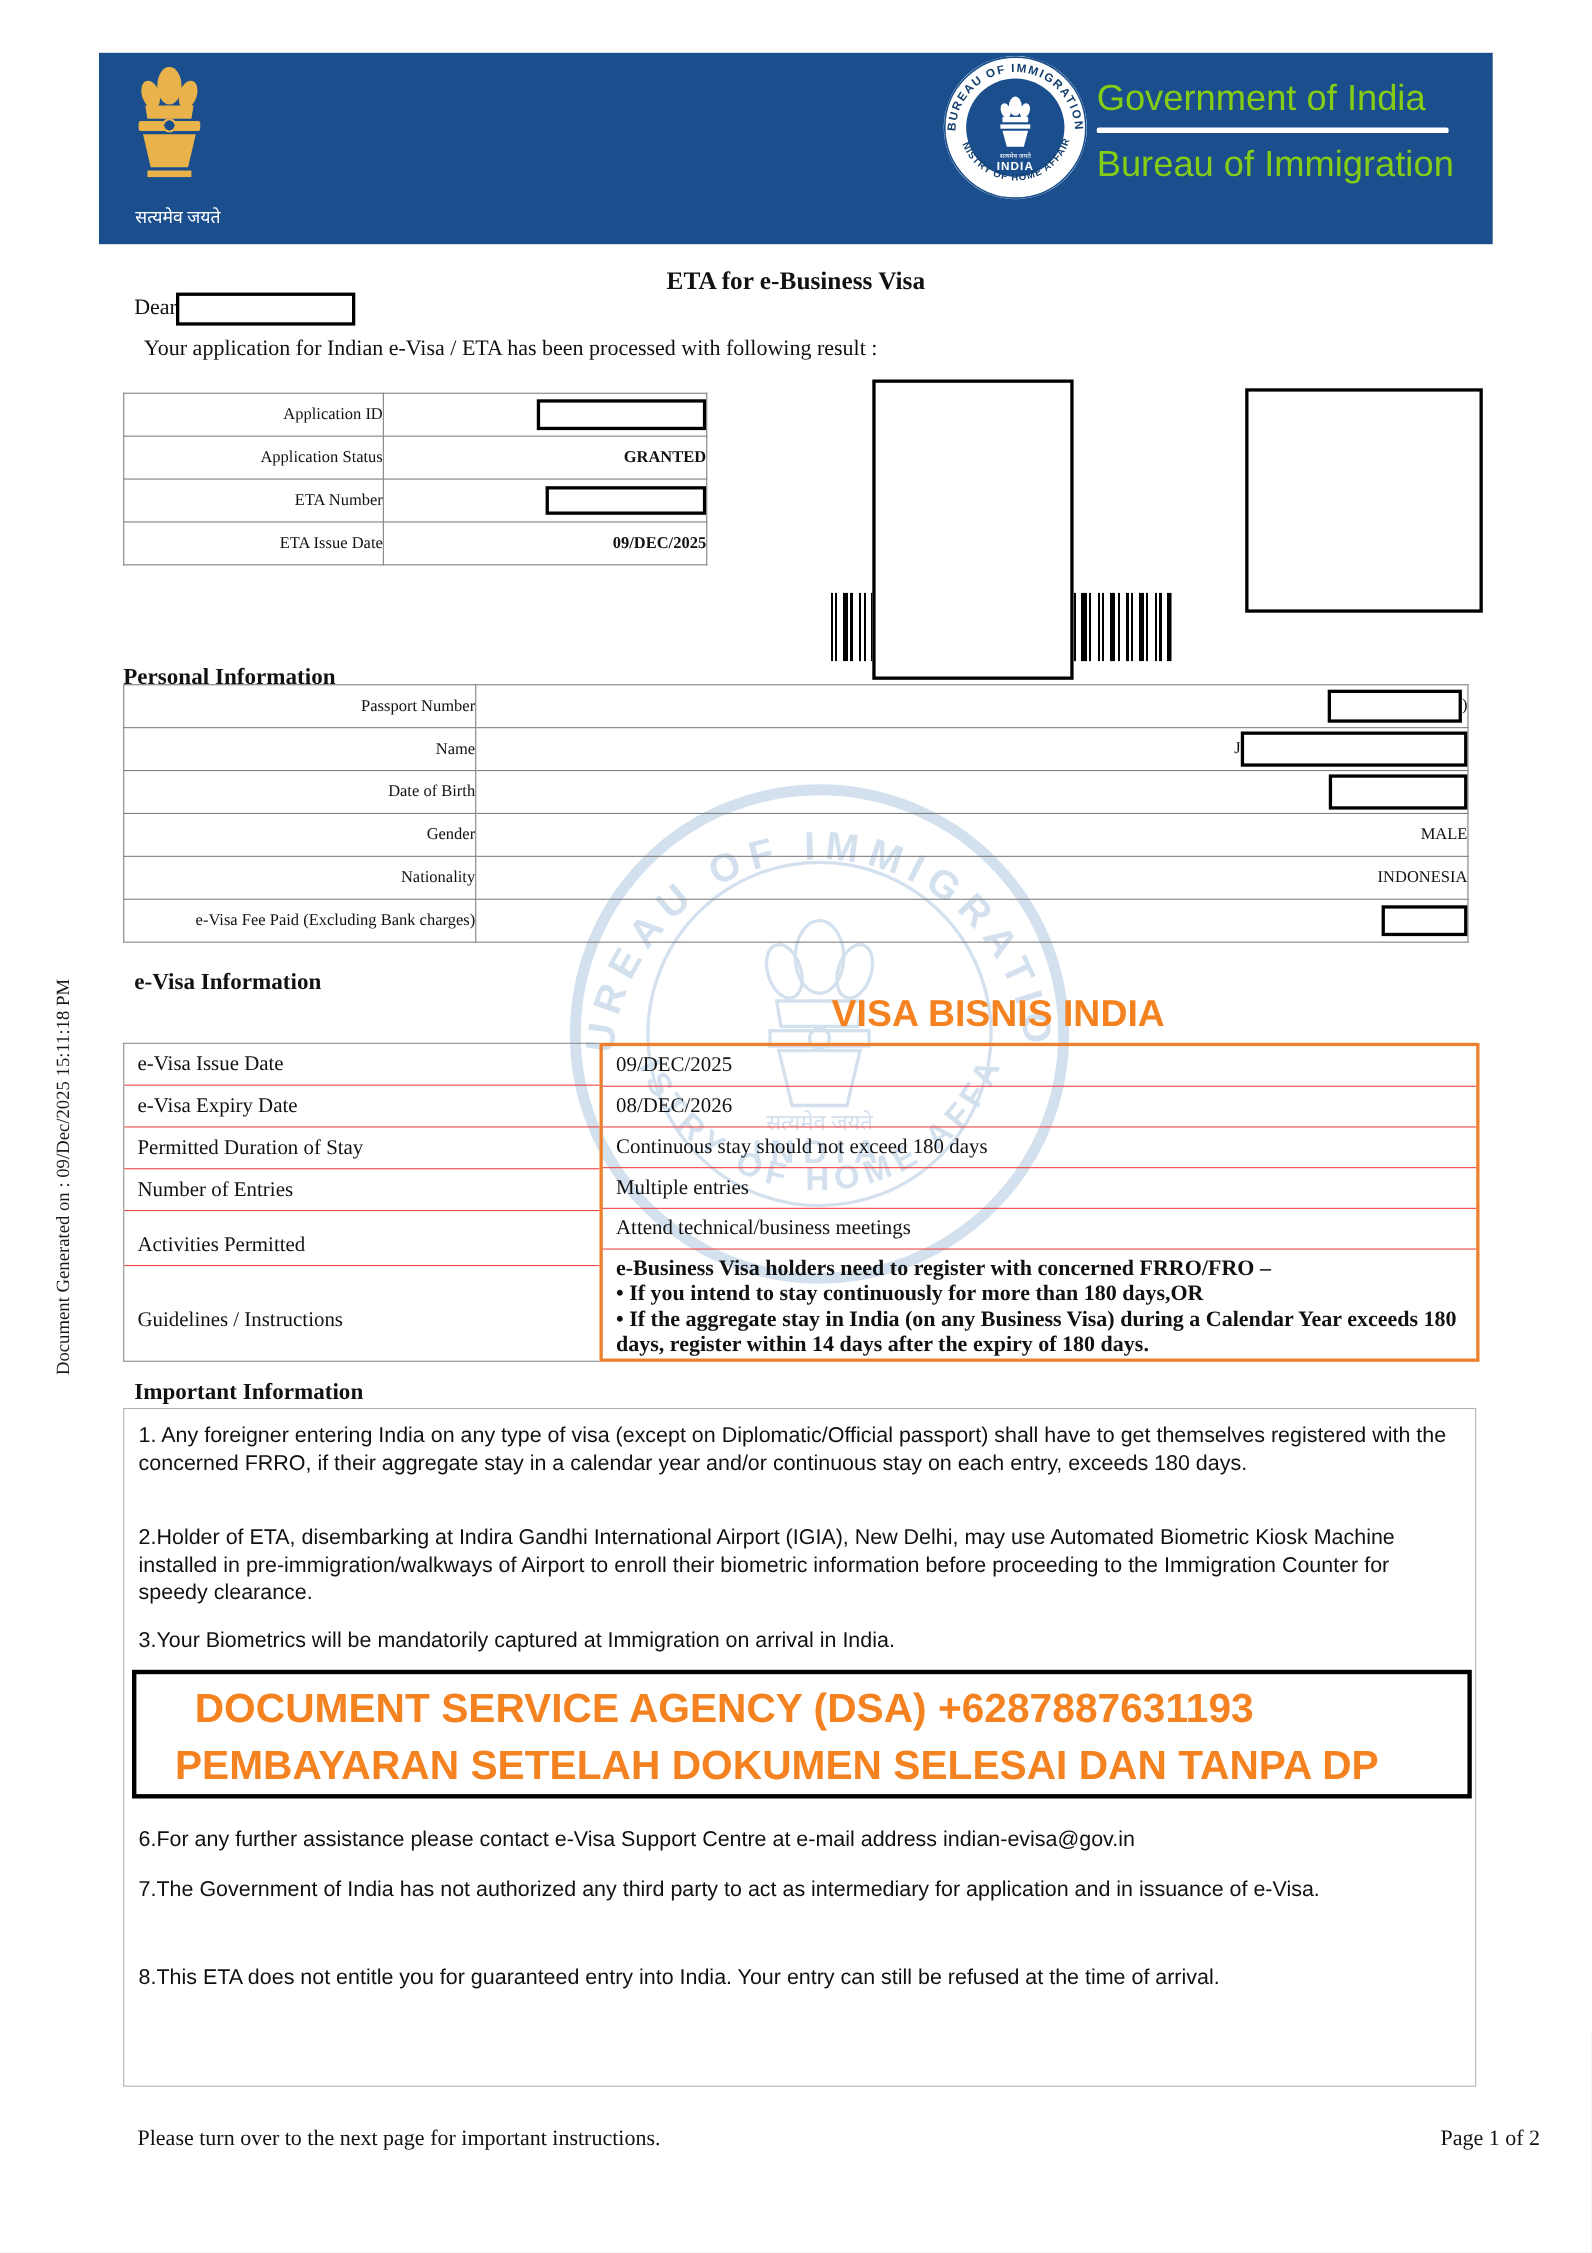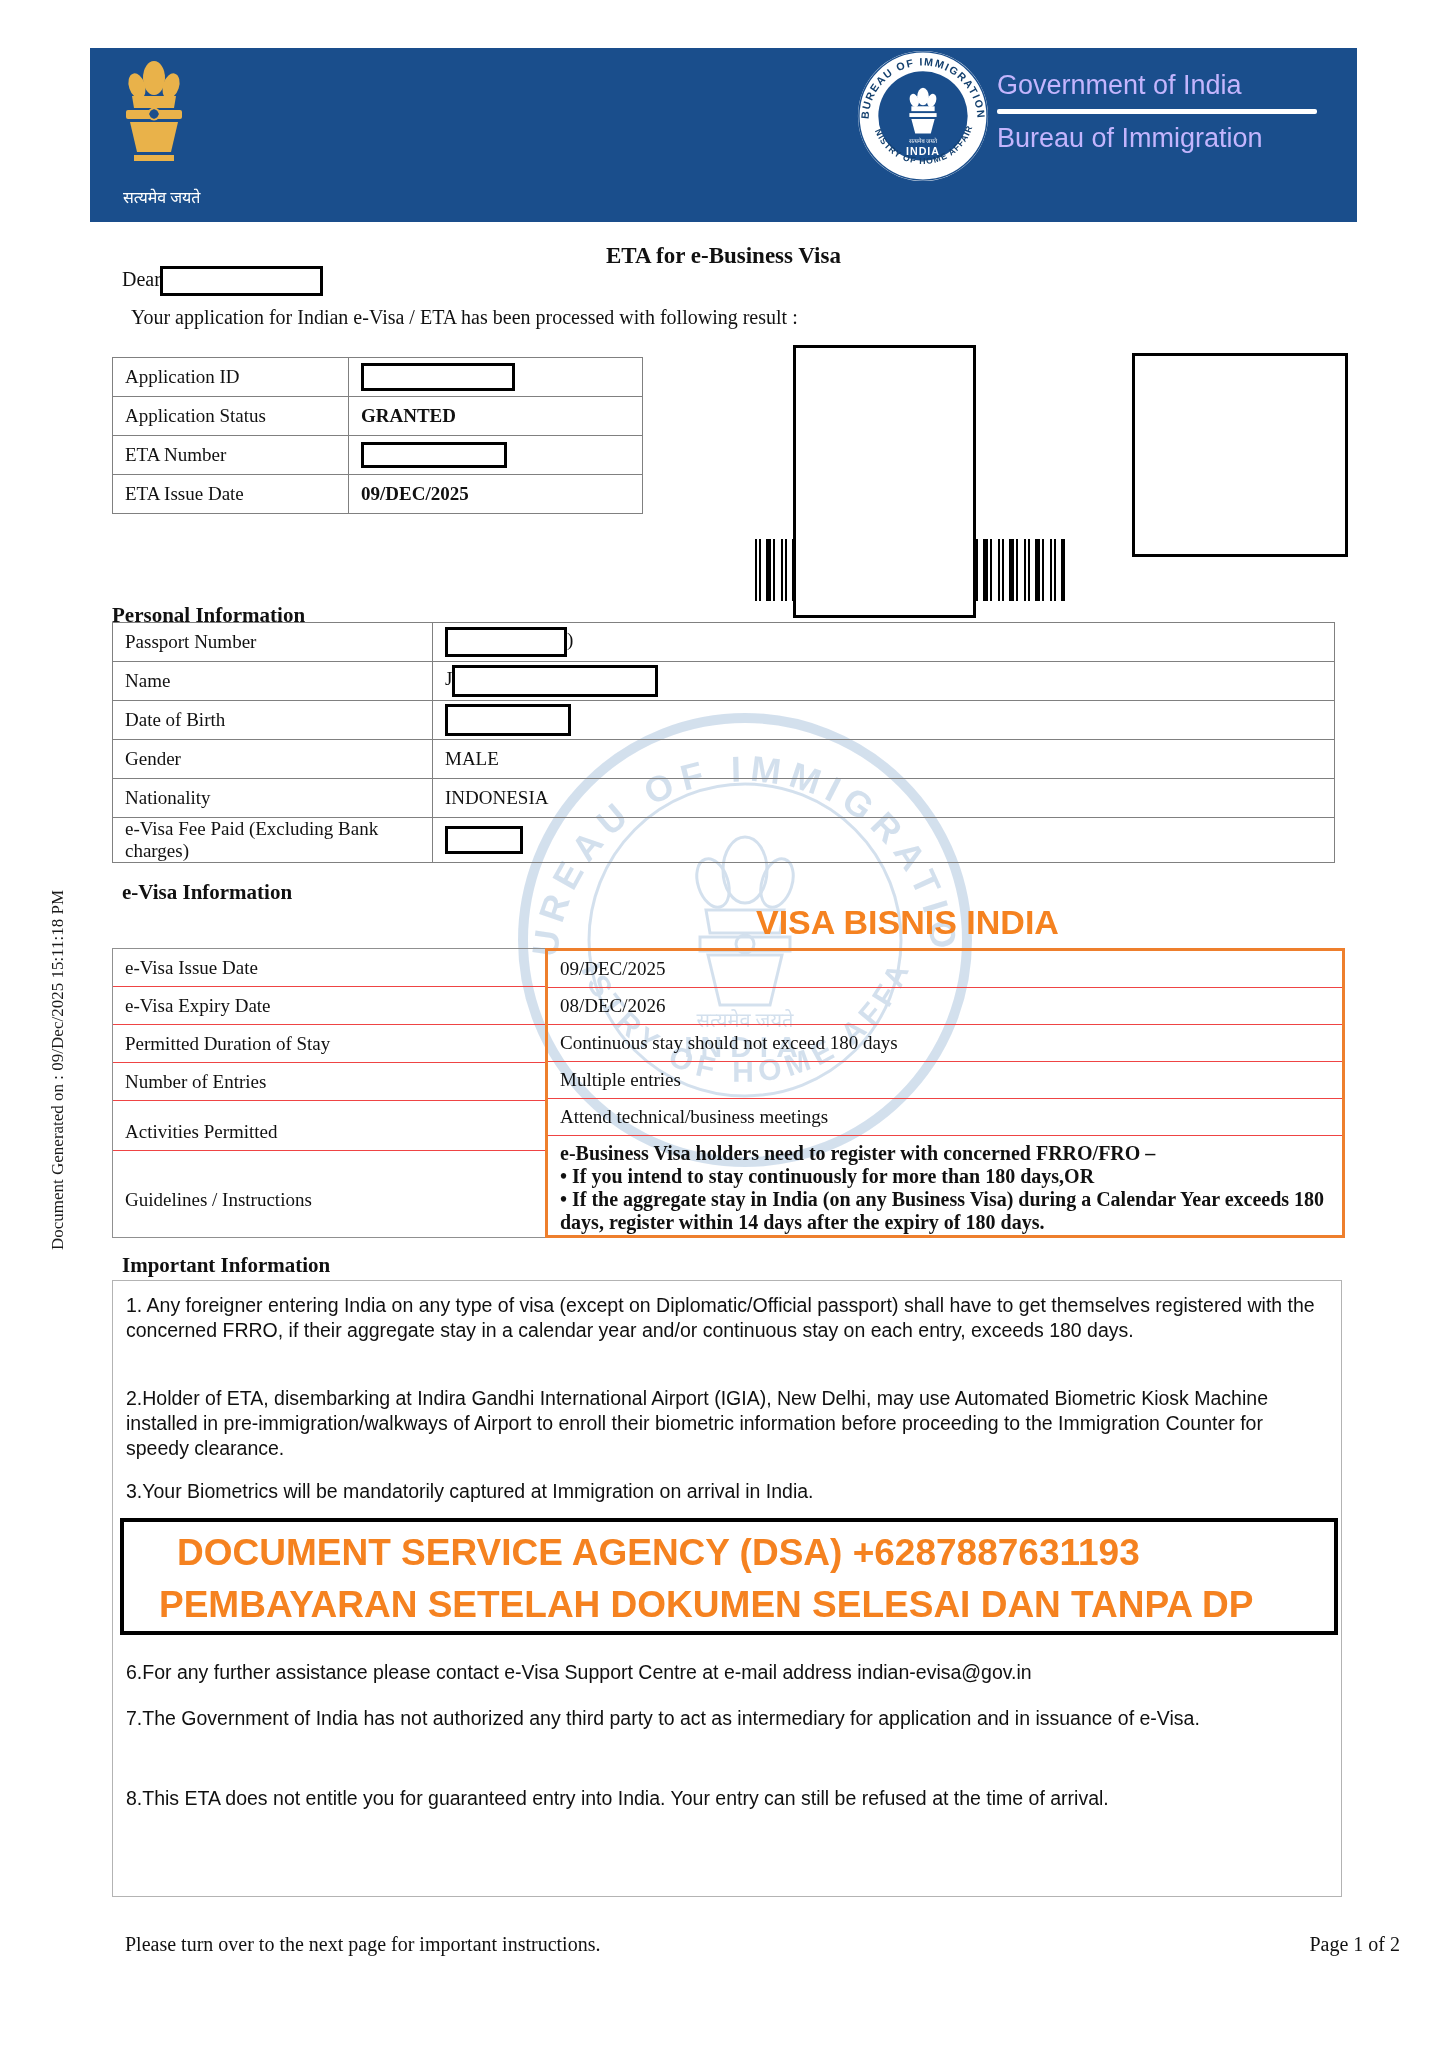--- a/index.html
+++ b/index.html
@@ -8,26 +8,26 @@
   .abs{position:absolute;}
   .serif{font-family:"Liberation Serif",serif;}
   .sans{font-family:"Liberation Sans",sans-serif;}
   .bold{font-weight:bold;}
   
   #banner{left:90px;top:48px;width:1267px;height:174px;background:#1a4e8c;}
   #banner-title{left:130px;top:70px;font-size:29px;color:#fff;}
   #motto{left:33px;top:138px;font-size:16px;color:#fff;}
   #gov-block{right:30px;top:22px;width:330px;text-align:left;color:#fff;}
   #gov-line{display:block;width:320px;height:5px;background:#fff;margin:8px 0 9px 0;border-radius:2px;}
-  .gov-txt{font-size:27px;color:#c4b5fd;}
+  .gov-txt{font-size:33px;color:#84cc16;}
   
   .redact{display:inline-block;background:#fff;border:3px solid #000;vertical-align:middle;}
   
   table.grid{border-collapse:collapse;table-layout:fixed;}
-  table.grid td{border:1px solid #808080;font-size:19px;padding:0 0 0 12px;background:transparent;}
+  table.grid td{border:1px solid #808080;font-size:15px;padding:0 0 0 12px;background:transparent;text-align:right;}
   .vcell{vertical-align:middle;}
   
   .ev-col{box-sizing:border-box;}
   .ev-row{box-sizing:border-box;border-bottom:1px solid #ef4444;display:flex;align-items:center;padding-left:12px;font-size:19px;}
   .ev-row:last-child{border-bottom:none;}
   
   .para{font-size:19.5px;line-height:25px;color:#101010;}
   
   #wm{left:510px;top:705px;width:470px;height:470px;opacity:0.5;z-index:0;pointer-events:none;}
   .z1{z-index:1;}

